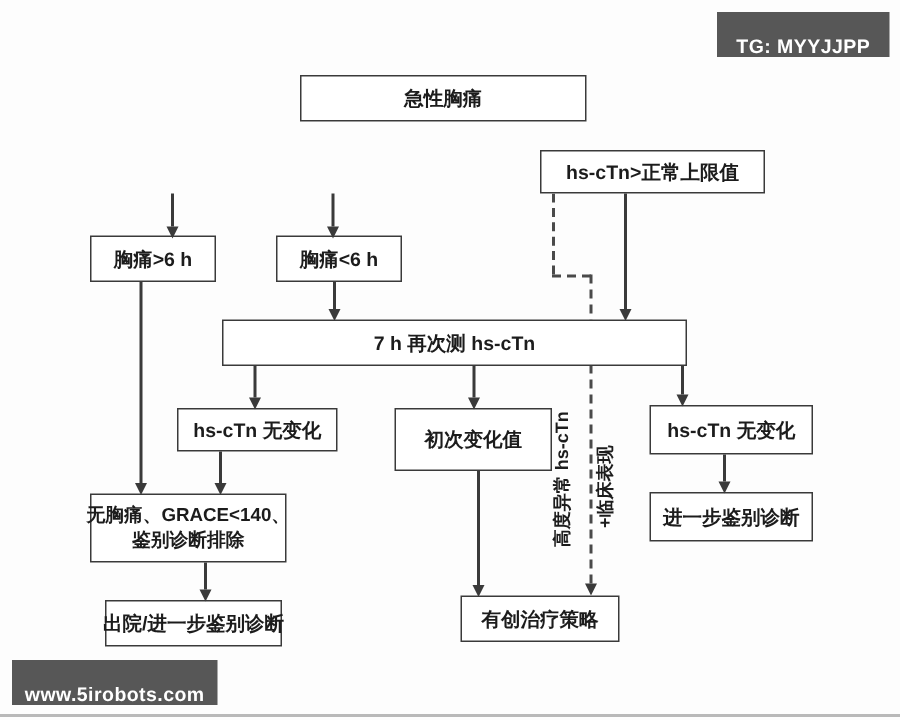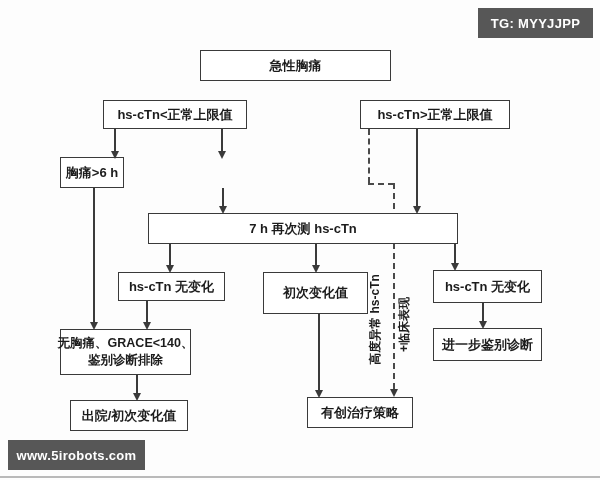--- a/index.html
+++ b/index.html
@@ -31,53 +31,53 @@
     border-top:8px solid #3a3a3a;
   }
   
   .vlabel{
     position:absolute;z-index:3;font-weight:bold;font-size:12px;color:#1c1c1c;
     white-space:nowrap;transform:rotate(-90deg);transform-origin:center center;
   }
   
   .badge{
     position:absolute;background:#575757;color:#fff;font-weight:bold;font-size:13px;
-    display:flex;align-items:center;justify-content:center;z-index:4;letter-spacing:.3px;
+    display:flex;align-items:flex-end;justify-content:center;z-index:4;letter-spacing:.3px;
   }
   .baseline{position:absolute;left:0;bottom:2px;width:600px;height:2px;background:#b9b9b9;z-index:0;}
 </style>
 </head>
 <body>
 
 <div id="stage">
 
   <div class="badge" style="left:478px;top:8px;width:115px;height:30px;">
     <span>TG: MYYJJPP</span>
   </div>
   <div class="badge" style="left:8px;top:440px;width:137px;height:30px;">
     <span>www.5irobots.com</span>
   </div>
   <div class="baseline"></div>
 
   <div class="node" style="left:200px;top:50px;width:191px;height:31px;">
     <span>急性胸痛</span>
   </div>
 
-  <div class="node" style="left:103px;top:100px;width:144px;height:29px;">
-    <span>hs-cTn&lt;正常上限值</span>
-  </div>
 
   <div class="node" style="left:360px;top:100px;width:150px;height:29px;">
     <span>hs-cTn&gt;正常上限值</span>
   </div>
 
-  <div class="node" style="left:60px;top:157px;width:64px;height:31px;">
+  <div class="node" style="left:60px;top:157px;width:84px;height:31px;">
     <span>胸痛&gt;6 h</span>
   </div>
 
+  <div class="node" style="left:184px;top:157px;width:84px;height:31px;">
+    <span>胸痛&lt;6 h</span>
+  </div>
 
   <div class="node" style="left:148px;top:213px;width:310px;height:31px;">
     <span>7 h 再次测 hs-cTn</span>
   </div>
 
   <div class="node" style="left:118px;top:272px;width:107px;height:29px;">
     <span>hs-cTn 无变化</span>
   </div>
 
   <div class="node" style="left:263px;top:272px;width:105px;height:42px;">
@@ -87,21 +87,21 @@
   <div class="node" style="left:433px;top:270px;width:109px;height:33px;">
     <span>hs-cTn 无变化</span>
   </div>
 
   <div class="node" style="left:60px;top:329px;width:131px;height:46px;font-size:12.5px;">
     <span>无胸痛、GRACE&lt;140、</span>
     <span>鉴别诊断排除</span>
   </div>
 
   <div class="node" style="left:70px;top:400px;width:118px;height:31px;">
-    <span>出院/初次变化值</span>
+    <span>出院/进一步鉴别诊断</span>
   </div>
 
   <div class="node" style="left:433px;top:328px;width:109px;height:33px;">
     <span>进一步鉴别诊断</span>
   </div>
 
   <div class="node" style="left:307px;top:397px;width:106px;height:31px;">
     <span>有创治疗策略</span>
   </div>
 

